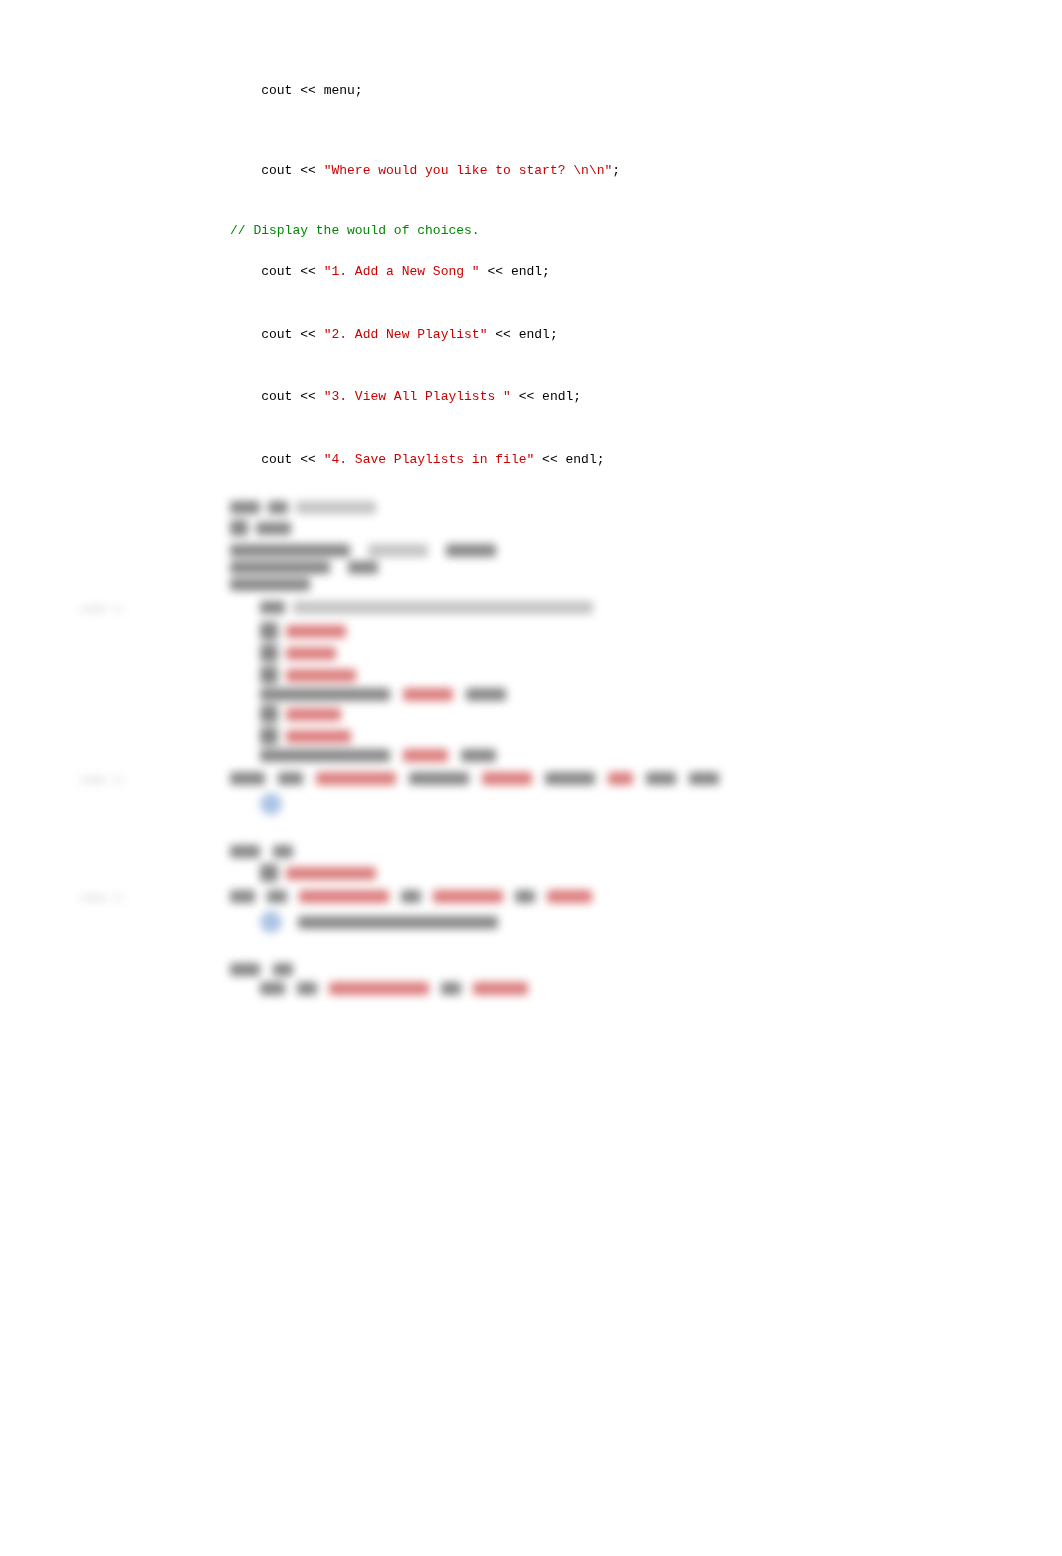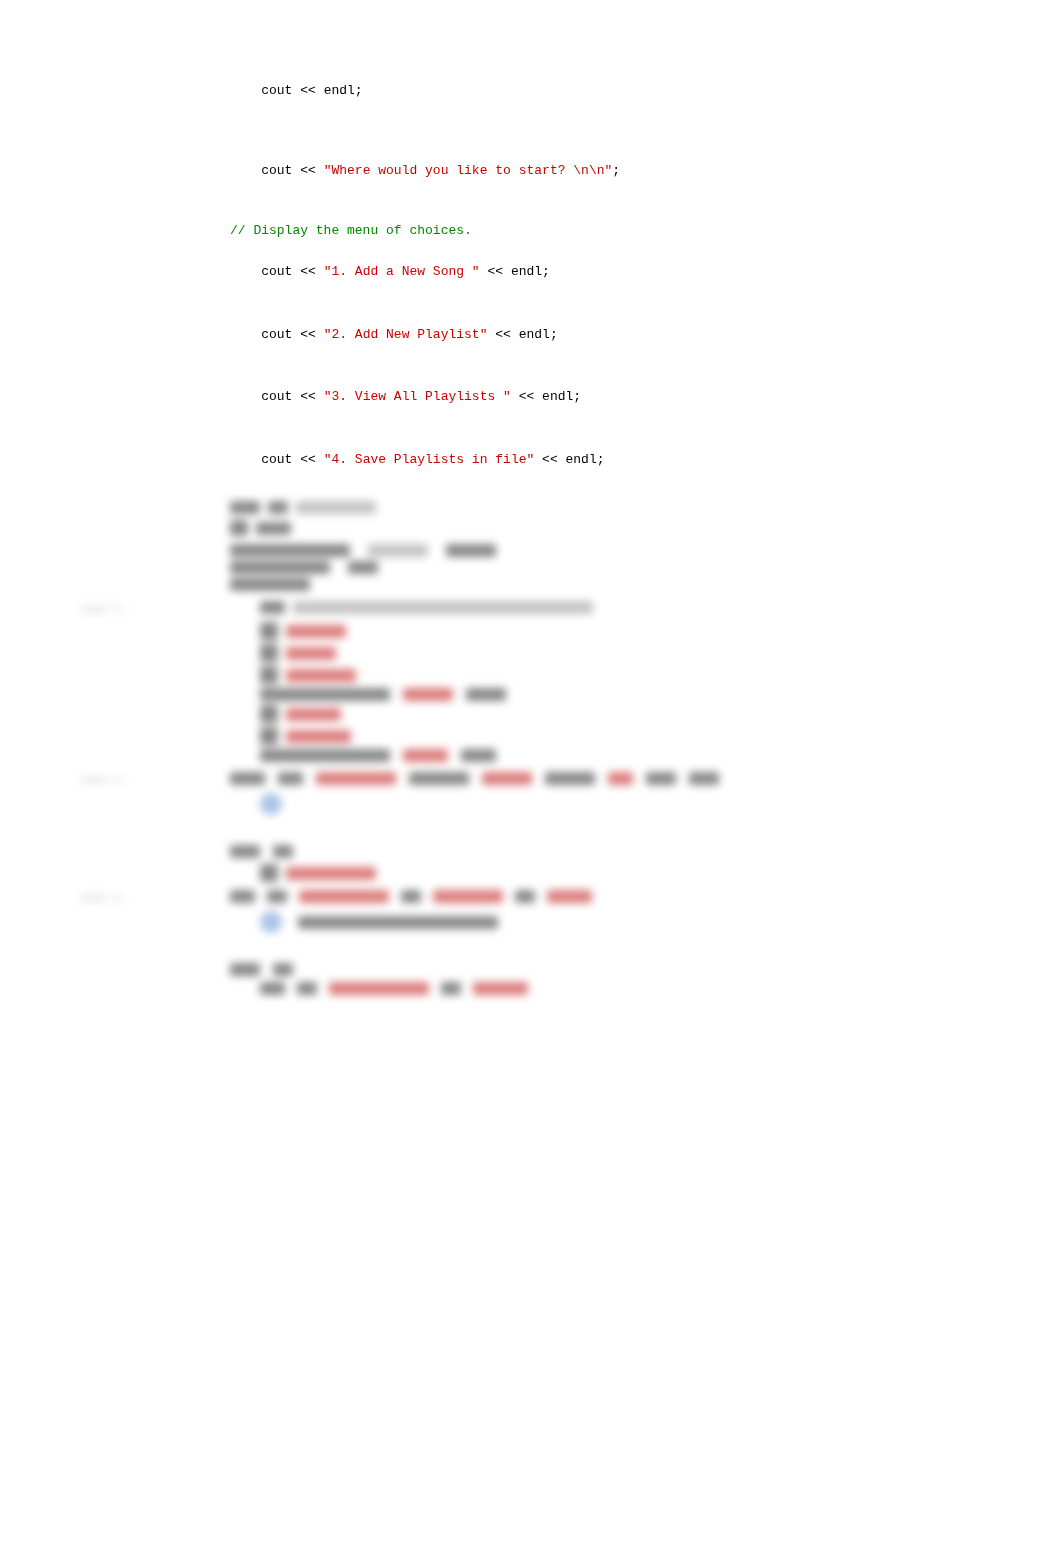--- a/index.html
+++ b/index.html
@@ -57,32 +57,32 @@
     .blur-light { background: #aaa; }
 
     .indent1 { margin-left: 30px; }
   </style>
 </head>
 <body>
 
 <div class="code-block">
 
   <span class="code-line">
-    <span class="plain">cout </span><span class="plain">&lt;&lt;</span><span class="plain"> endl;</span>
+    <span class="plain">cout </span><span class="plain">&lt;&lt;</span><span class="plain"> menu;</span>
   </span>
 
   <div class="spacer"></div>
 
   <span class="code-line">
     <span class="plain">cout </span><span class="plain">&lt;&lt;</span><span class="str"> "Where would you like to start? \n\n"</span><span class="plain">;</span>
   </span>
 
   <div class="spacer"></div>
 
-  <span class="code-line comment">// Display the menu of choices.</span>
+  <span class="code-line comment">// Display the would of choices.</span>
 
   <span class="code-line">
     <span class="plain">cout </span><span class="plain">&lt;&lt;</span><span class="str"> "1. Add a New Song "</span><span class="plain"> &lt;&lt; endl;</span>
   </span>
   <span class="code-line">
     <span class="plain">cout </span><span class="plain">&lt;&lt;</span><span class="str"> "2. Add New Playlist"</span><span class="plain"> &lt;&lt; endl;</span>
   </span>
   <span class="code-line">
     <span class="plain">cout </span><span class="plain">&lt;&lt;</span><span class="str"> "3. View All Playlists "</span><span class="plain"> &lt;&lt; endl;</span>
   </span>

